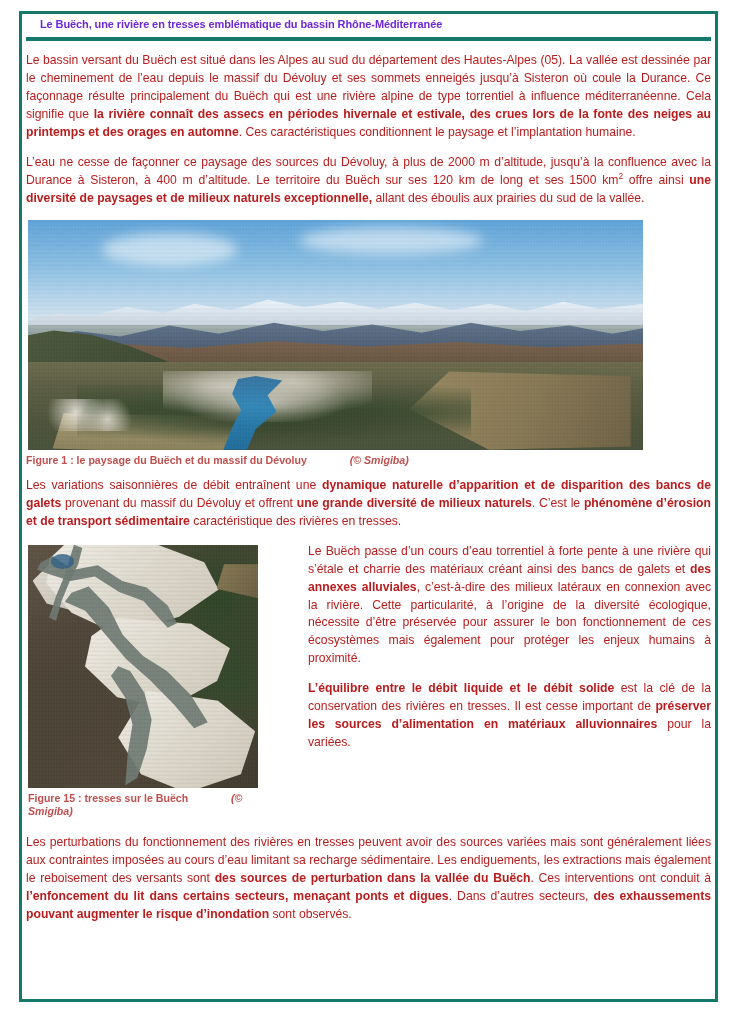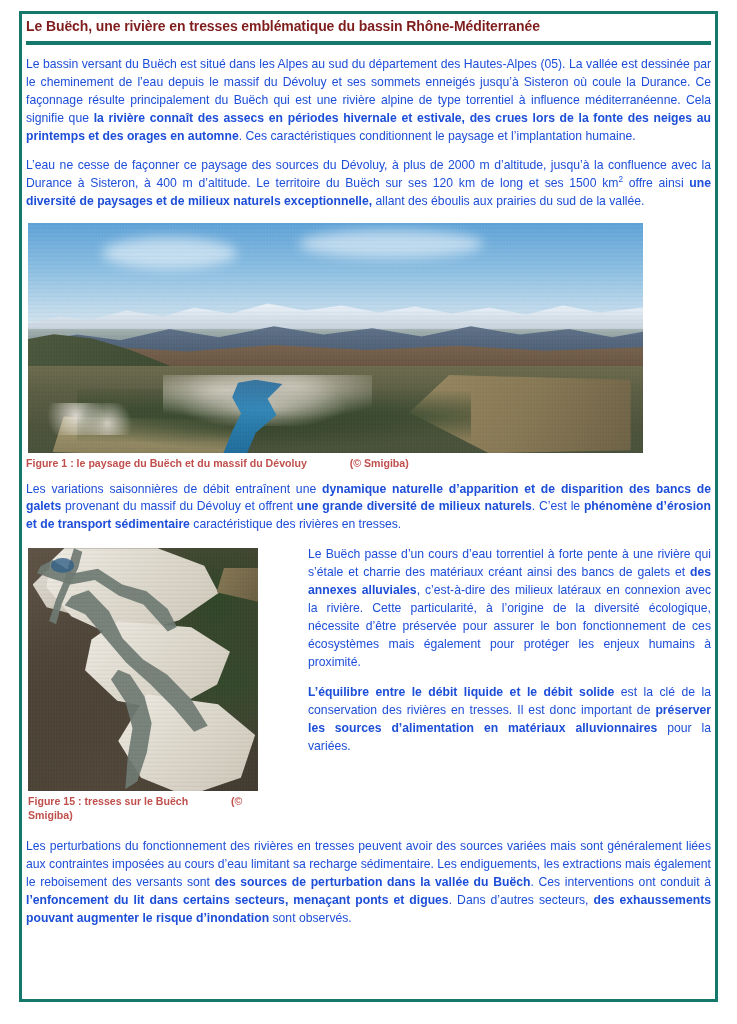--- a/index.html
+++ b/index.html
@@ -35,59 +35,60 @@
   }
 
   .content {
     position: relative;
     box-sizing: border-box;
     padding: 18px 26px 10px 26px;
   }
 
   
   .doc-title {
-    color: #7f1d1d;
-    font-size: 14px;
+    color: #6d28d9;
+    font-size: 11px;
     font-weight: bold;
     letter-spacing: -0.1px;
-    margin: 0 0 6px 0;
+    margin: 0 0 6px 14px;
     line-height: 1.2;
     white-space: nowrap;
   }
   .title-rule {
     height: 4px;
     background: #14796b;
     margin: 0 0 11px 0;
     width: 100%;
   }
 
   
   p.body-par {
     margin: 0 0 12px 0;
     font-size: 12.2px;
     line-height: 1.47;
-    color: #1d4ed8;
+    color: #b91c1c;
     text-align: justify;
     hyphens: none;
   }
   p.body-par:last-child { margin-bottom: 0; }
   .b { font-weight: bold; }
   sup { font-size: 0.68em; vertical-align: super; line-height: 0; }
 
   
   .figure-block { margin: 6px 0 4px 0; }
 
   .fig-caption {
     color: #c0504d;
     font-size: 10.6px;
     font-weight: bold;
     margin: 4px 0 10px 0;
     line-height: 1.25;
   }
   .fig-caption .credit {
+    font-style: italic;
     padding-left: 40px;
   }
 
   
   .photo-landscape {
     position: relative;
     width: 615px;
     height: 230px;
     margin-left: 2px;
     overflow: hidden;
@@ -339,21 +340,21 @@
         <div class="fig-caption">
           <span>Figure 15 : tresses sur le Buëch </span><span class="credit">(© Smigiba)</span>
         </div>
       </div>
 
       <div class="side-col">
         <p class="body-par">
           <span>Le Buëch passe d’un cours d’eau torrentiel à forte pente à une rivière qui s’étale et charrie des matériaux créant ainsi des bancs de galets et </span><span class="b">des annexes alluviales</span><span>, c’est-à-dire des milieux latéraux en connexion avec la rivière. Cette particularité, à l’origine de la diversité écologique, nécessite d’être préservée pour assurer le bon fonctionnement de ces écosystèmes mais également pour protéger les enjeux humains à proximité.</span>
         </p>
         <p class="body-par">
-          <span class="b">L’équilibre entre le débit liquide et le débit solide</span><span> est la clé de la conservation des rivières en tresses. Il est donc important de </span><span class="b">préserver les sources d’alimentation en matériaux alluvionnaires</span><span> pour la variées.</span>
+          <span class="b">L’équilibre entre le débit liquide et le débit solide</span><span> est la clé de la conservation des rivières en tresses. Il est cesse important de </span><span class="b">préserver les sources d’alimentation en matériaux alluvionnaires</span><span> pour la variées.</span>
         </p>
       </div>
     </div>
 
     <p class="body-par">
       <span>Les perturbations du fonctionnement des rivières en tresses peuvent avoir des sources variées mais sont généralement liées aux contraintes imposées au cours d’eau limitant sa recharge sédimentaire. Les endiguements, les extractions mais également le reboisement des versants sont </span><span class="b">des sources de perturbation dans la vallée du Buëch</span><span>. Ces interventions ont conduit à </span><span class="b">l’enfoncement du lit dans certains secteurs, menaçant ponts et digues</span><span>. Dans d’autres secteurs, </span><span class="b">des exhaussements pouvant augmenter le risque d’inondation</span><span> sont observés.</span>
     </p>
 
   </div>
 </div>

